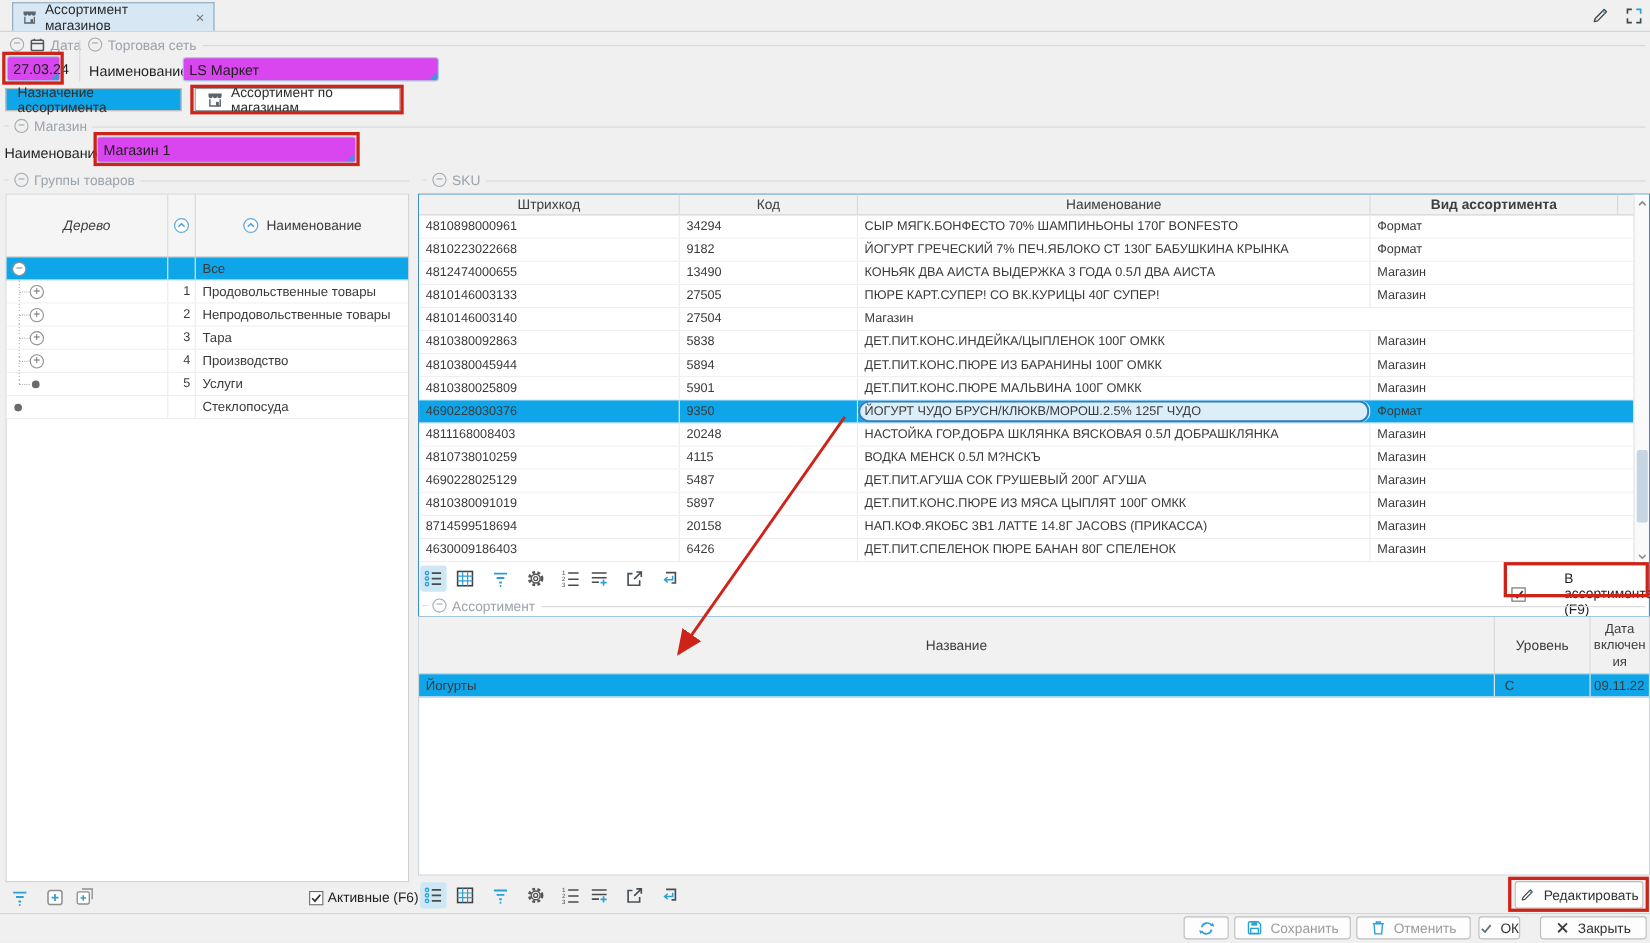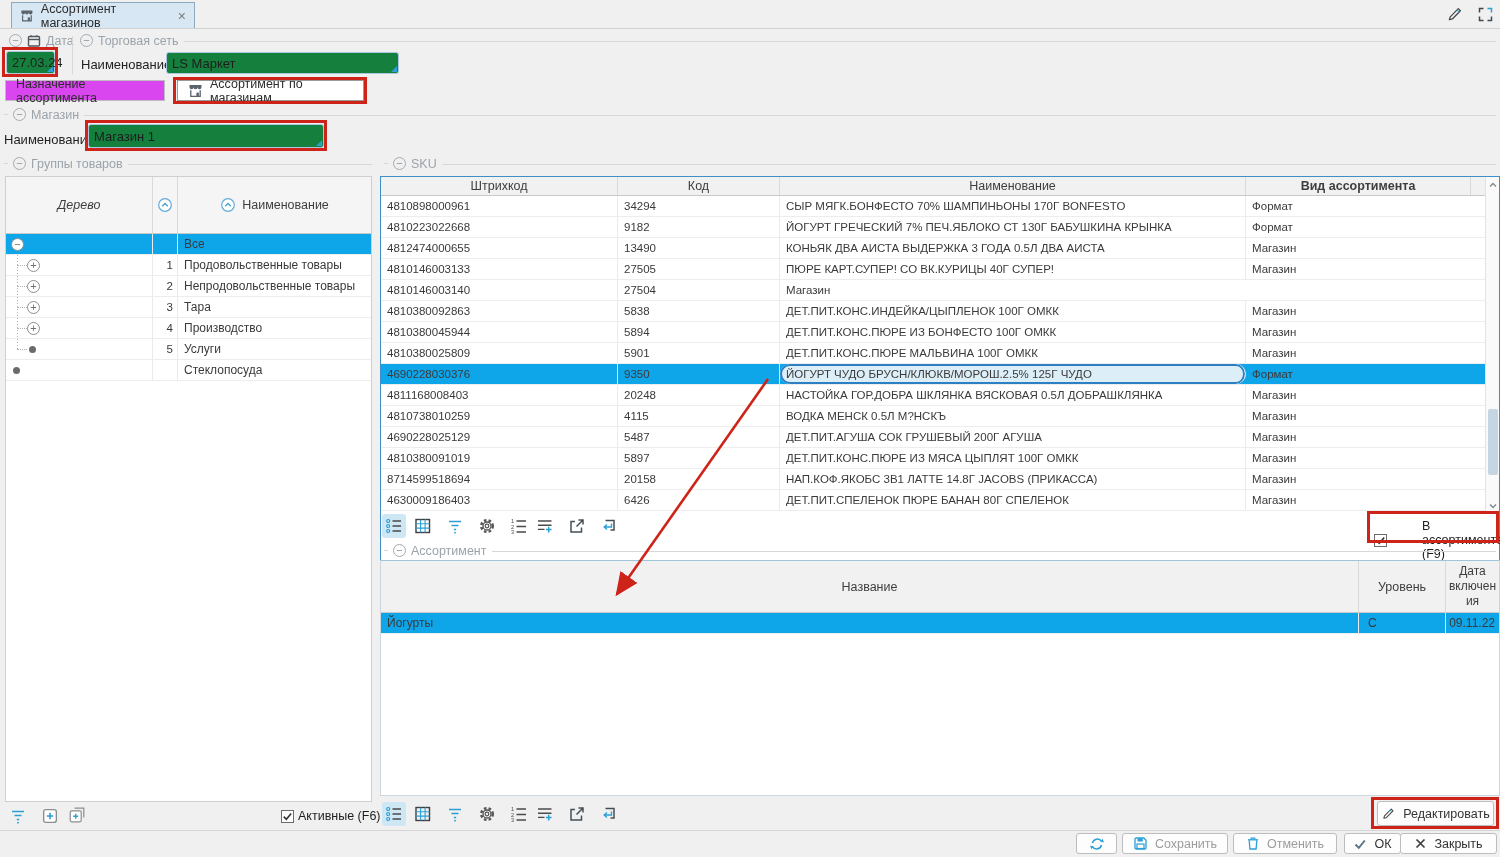--- a/index.html
+++ b/index.html
@@ -15,28 +15,28 @@
   .topicon{width:22px;height:20px;display:flex;align-items:center;justify-content:center;}
 
   
   .grouphead{display:flex;align-items:center;gap:5px;color:#9ba3ab;font-size:12.5px;height:15px;}
   .gh-stub{width:4px;border-top:1px solid #d8d8d8;}
   .gh-collapse{width:13px;height:13px;border:1px solid #a3abb1;border-radius:50%;font-size:11px;line-height:11px;
                text-align:center;color:#8d959c;background:transparent;box-sizing:border-box;flex:none;}
   .gh-line{flex:1;border-top:1px solid #d8d8d8;margin-top:1px;}
 
   
-  .field{background:#15803d;border:1px solid #abc8de;border-radius:3px;box-sizing:border-box;
+  .field{background:#d946ef;border:1px solid #abc8de;border-radius:3px;box-sizing:border-box;
          display:flex;align-items:center;padding:0 5px;font-size:13px;color:#1d1d1d;position:absolute;}
   .field::after{content:"";position:absolute;right:1px;bottom:1px;width:0;height:0;
                 border-left:6px solid transparent;border-bottom:6px solid #2ba0d6;}
   .flabel{position:absolute;font-size:13px;color:#1f1f1f;}
 
   
-  .ptab{position:absolute;height:21px;box-sizing:border-box;border:1px solid #bdbdbd;background:#d946ef;
+  .ptab{position:absolute;height:21px;box-sizing:border-box;border:1px solid #bdbdbd;background:#0ea5e9;
         display:flex;align-items:center;justify-content:center;gap:7px;font-size:12.5px;color:#2d2d2d;padding:0 10px;}
   .ptab.sel{background:#ffffff;border-color:#9a9a9a;}
 
   
   .tbl{position:absolute;background:#fff;box-sizing:border-box;}
   .thead{display:flex;background:#f1f1f1;border-bottom:1px solid #c9c9c9;color:#3e3e3e;box-sizing:border-box;}
   .th{display:flex;align-items:center;justify-content:center;box-sizing:border-box;border-right:1px solid #d9d9d9;
       font-size:12.5px;text-align:center;}
   .th:last-child{border-right:none;}
   .trow{display:flex;height:21px;box-sizing:border-box;border-bottom:1px solid #ededed;align-items:center;
@@ -457,21 +457,21 @@
         <div class="trow">
           <div class="td c-barcode">4810380092863</div>
           <div class="td c-code">5838</div>
           <div class="td c-name">ДЕТ.ПИТ.КОНС.ИНДЕЙКА/ЦЫПЛЕНОК 100Г ОМКК</div>
           <div class="td c-kind">Магазин</div>
         </div>
 
         <div class="trow">
           <div class="td c-barcode">4810380045944</div>
           <div class="td c-code">5894</div>
-          <div class="td c-name">ДЕТ.ПИТ.КОНС.ПЮРЕ ИЗ БОНФЕСТО 100Г ОМКК</div>
+          <div class="td c-name">ДЕТ.ПИТ.КОНС.ПЮРЕ ИЗ БАРАНИНЫ 100Г ОМКК</div>
           <div class="td c-kind">Магазин</div>
         </div>
 
         <div class="trow">
           <div class="td c-barcode">4810380025809</div>
           <div class="td c-code">5901</div>
           <div class="td c-name">ДЕТ.ПИТ.КОНС.ПЮРЕ МАЛЬВИНА 100Г ОМКК</div>
           <div class="td c-kind">Магазин</div>
         </div>
 
@@ -678,21 +678,21 @@
         <use href="#i-save"></use>
       </svg>
     <span class="dis">Сохранить</span>
   </div>
   <div class="btn" style="left:1233px;top:833px;width:104px;">
     <svg style="width:14px;height:15px">
         <use href="#i-trash"></use>
       </svg>
     <span class="dis">Отменить</span>
   </div>
-  <div class="btn" style="left:1344px;top:833px;width:57px;justify-content:center;">
+  <div class="btn" style="left:1344px;top:833px;width:38px;justify-content:center;">
     <svg style="width:14px;height:14px">
         <use href="#i-check"></use>
       </svg>
     <span>ОК</span>
   </div>
   <div class="btn" style="left:1400px;top:833px;width:97px;">
     <svg style="width:13px;height:13px">
         <use href="#i-x"></use>
       </svg>
     <span>Закрыть</span>

